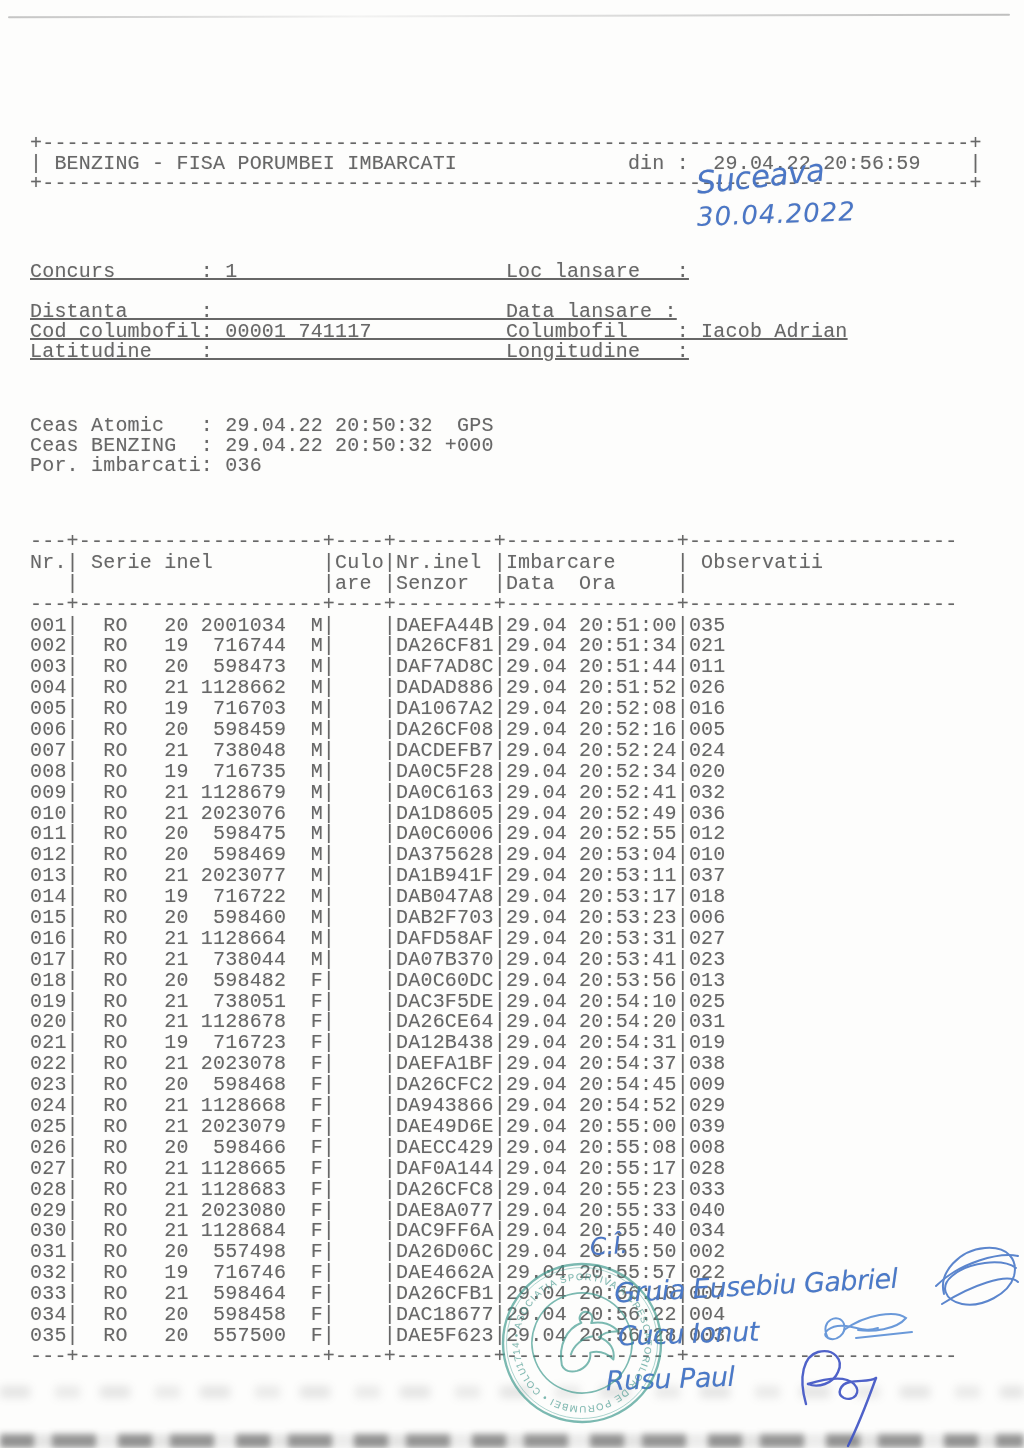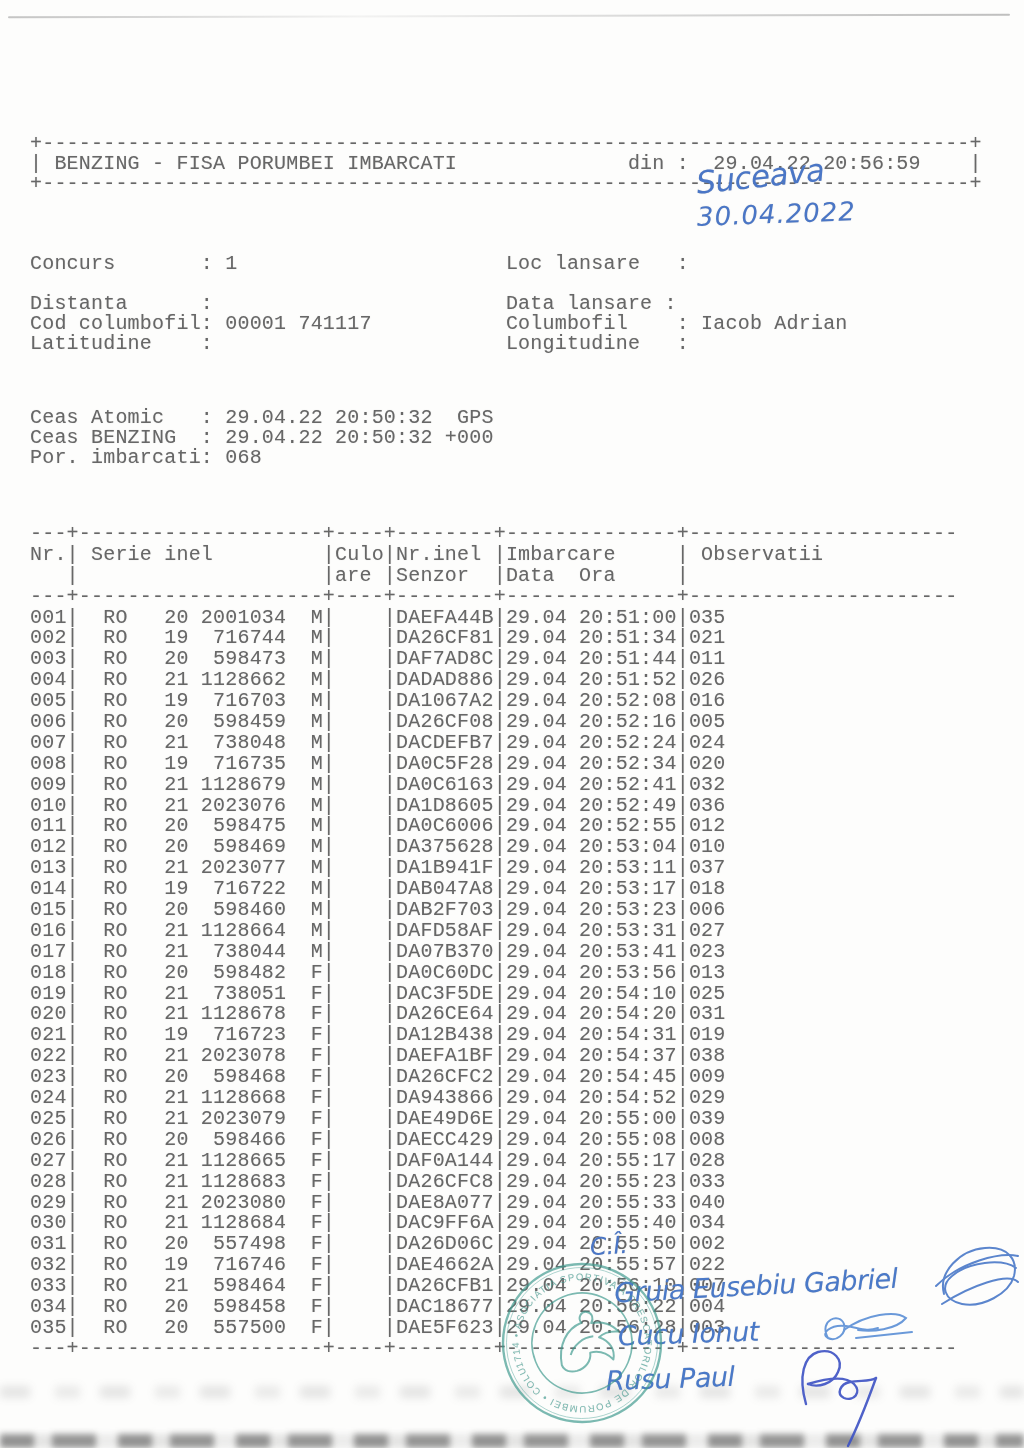--- a/index.html
+++ b/index.html
@@ -10,21 +10,21 @@
     overflow:hidden;
     font-family:"Liberation Mono",monospace;
     font-size:20px;
     letter-spacing:0.2px;
     color:#676767;
     text-shadow:0 0 1px rgba(130,130,130,.35);
   }
   .doc{position:absolute;left:30px;top:88px;white-space:pre;}
   .ln{line-height:20px;height:20px;}
   .tbl .ln{line-height:20.9px;height:20.9px;}
-  .block-info{margin-top:14px;}
+  .block-info{margin-top:22px;text-decoration:underline;}
   .block-clock{margin-top:8px;}
   .block-table{margin-top:10px;}
   .hand{
     position:absolute;
     font-family:"DejaVu Sans",sans-serif;
     font-style:italic;
     letter-spacing:-0.5px;
     white-space:nowrap;
   }
   .artifact{position:absolute;pointer-events:none;}
@@ -38,21 +38,21 @@
   <div class="artifact" style="top:15px;left:8px;width:1002px;height:2px;transform:rotate(-0.15deg);
               background:linear-gradient(90deg,rgba(150,150,150,.55),rgba(200,200,200,.2) 35%,rgba(160,160,160,.45) 70%,rgba(140,140,140,.55));border-radius:2px;"></div>
   <div class="artifact" style="top:1386px;left:0;width:1024px;height:12px;opacity:.14;filter:blur(4px);
               background:repeating-linear-gradient(90deg,#555 0 30px,transparent 30px 55px,#777 55px 80px,transparent 80px 100px);"></div>
   <div class="artifact" style="top:1434px;left:0;width:1024px;height:14px;opacity:.65;filter:blur(3px);
               background:repeating-linear-gradient(90deg,rgba(50,50,50,.8) 0 34px,rgba(130,130,130,.3) 34px 52px,rgba(40,40,40,.75) 52px 96px,rgba(150,150,150,.25) 96px 118px);"></div>
 
   <div class="doc">
     <div id="header-box"><div class="ln">+----------------------------------------------------------------------------+</div><div class="ln">| BENZING - FISA PORUMBEI IMBARCATI              din :  29.04.22 20:56:59    |</div><div class="ln">+----------------------------------------------------------------------------+</div></div>
     <div id="info-block" class="block-info"><div class="ln">Concurs       : 1                      Loc lansare   :</div><div class="ln"></div><div class="ln">Distanta      :                        Data lansare :</div><div class="ln">Cod columbofil: 00001 741117           Columbofil    : Iacob Adrian</div><div class="ln">Latitudine    :                        Longitudine   :</div></div>
-    <div id="clock-block" class="block-clock"><div class="ln">Ceas Atomic   : 29.04.22 20:50:32  GPS</div><div class="ln">Ceas BENZING  : 29.04.22 20:50:32 +000</div><div class="ln">Por. imbarcati: 068</div></div>
+    <div id="clock-block" class="block-clock"><div class="ln">Ceas Atomic   : 29.04.22 20:50:32  GPS</div><div class="ln">Ceas BENZING  : 29.04.22 20:50:32 +000</div><div class="ln">Por. imbarcati: 036</div></div>
     <div id="table-block" class="block-table tbl"><div class="ln">---+--------------------+----+--------+--------------+----------------------</div><div class="ln">Nr.| Serie inel         |Culo|Nr.inel |Imbarcare     | Observatii</div><div class="ln">   |                    |are |Senzor  |Data  Ora     |</div><div class="ln">---+--------------------+----+--------+--------------+----------------------</div><div class="ln">001|  RO   20 2001034  M|    |DAEFA44B|29.04 20:51:00|035</div><div class="ln">002|  RO   19  716744  M|    |DA26CF81|29.04 20:51:34|021</div><div class="ln">003|  RO   20  598473  M|    |DAF7AD8C|29.04 20:51:44|011</div><div class="ln">004|  RO   21 1128662  M|    |DADAD886|29.04 20:51:52|026</div><div class="ln">005|  RO   19  716703  M|    |DA1067A2|29.04 20:52:08|016</div><div class="ln">006|  RO   20  598459  M|    |DA26CF08|29.04 20:52:16|005</div><div class="ln">007|  RO   21  738048  M|    |DACDEFB7|29.04 20:52:24|024</div><div class="ln">008|  RO   19  716735  M|    |DA0C5F28|29.04 20:52:34|020</div><div class="ln">009|  RO   21 1128679  M|    |DA0C6163|29.04 20:52:41|032</div><div class="ln">010|  RO   21 2023076  M|    |DA1D8605|29.04 20:52:49|036</div><div class="ln">011|  RO   20  598475  M|    |DA0C6006|29.04 20:52:55|012</div><div class="ln">012|  RO   20  598469  M|    |DA375628|29.04 20:53:04|010</div><div class="ln">013|  RO   21 2023077  M|    |DA1B941F|29.04 20:53:11|037</div><div class="ln">014|  RO   19  716722  M|    |DAB047A8|29.04 20:53:17|018</div><div class="ln">015|  RO   20  598460  M|    |DAB2F703|29.04 20:53:23|006</div><div class="ln">016|  RO   21 1128664  M|    |DAFD58AF|29.04 20:53:31|027</div><div class="ln">017|  RO   21  738044  M|    |DA07B370|29.04 20:53:41|023</div><div class="ln">018|  RO   20  598482  F|    |DA0C60DC|29.04 20:53:56|013</div><div class="ln">019|  RO   21  738051  F|    |DAC3F5DE|29.04 20:54:10|025</div><div class="ln">020|  RO   21 1128678  F|    |DA26CE64|29.04 20:54:20|031</div><div class="ln">021|  RO   19  716723  F|    |DA12B438|29.04 20:54:31|019</div><div class="ln">022|  RO   21 2023078  F|    |DAEFA1BF|29.04 20:54:37|038</div><div class="ln">023|  RO   20  598468  F|    |DA26CFC2|29.04 20:54:45|009</div><div class="ln">024|  RO   21 1128668  F|    |DA943866|29.04 20:54:52|029</div><div class="ln">025|  RO   21 2023079  F|    |DAE49D6E|29.04 20:55:00|039</div><div class="ln">026|  RO   20  598466  F|    |DAECC429|29.04 20:55:08|008</div><div class="ln">027|  RO   21 1128665  F|    |DAF0A144|29.04 20:55:17|028</div><div class="ln">028|  RO   21 1128683  F|    |DA26CFC8|29.04 20:55:23|033</div><div class="ln">029|  RO   21 2023080  F|    |DAE8A077|29.04 20:55:33|040</div><div class="ln">030|  RO   21 1128684  F|    |DAC9FF6A|29.04 20:55:40|034</div><div class="ln">031|  RO   20  557498  F|    |DA26D06C|29.04 20:55:50|002</div><div class="ln">032|  RO   19  716746  F|    |DAE4662A|29.04 20:55:57|022</div><div class="ln">033|  RO   21  598464  F|    |DA26CFB1|29.04 20:56:10|007</div><div class="ln">034|  RO   20  598458  F|    |DAC18677|29.04 20:56:22|004</div><div class="ln">035|  RO   20  557500  F|    |DAE5F623|29.04 20:56:28|003</div><div class="ln">---+--------------------+----+--------+--------------+----------------------</div></div>
     
   </div>
 
   <div class="hand" style="left:696px;top:158px;font-size:31px;color:#4a76c6;transform:rotate(-6deg);">Suceava</div>
   <div class="hand" style="left:697px;top:199px;font-size:26px;color:#4a76c6;transform:rotate(-2deg);letter-spacing:1px;">30.04.2022</div>
   <div class="hand" style="left:590px;top:1232px;font-size:24px;color:#4a76c6;transform:rotate(-4deg);">C.Î.</div>
   <div class="hand" style="left:614px;top:1270px;font-size:27px;color:#4a79c8;transform:rotate(-3deg);">Gruia Eusebiu Gabriel</div>
   <div class="hand" style="left:618px;top:1318px;font-size:27px;color:#4a79c8;transform:rotate(-2deg);">Cucu Ionut</div>
   <div class="hand" style="left:606px;top:1363px;font-size:27px;color:#4a79c8;transform:rotate(-2deg);">Rusu Paul</div>

